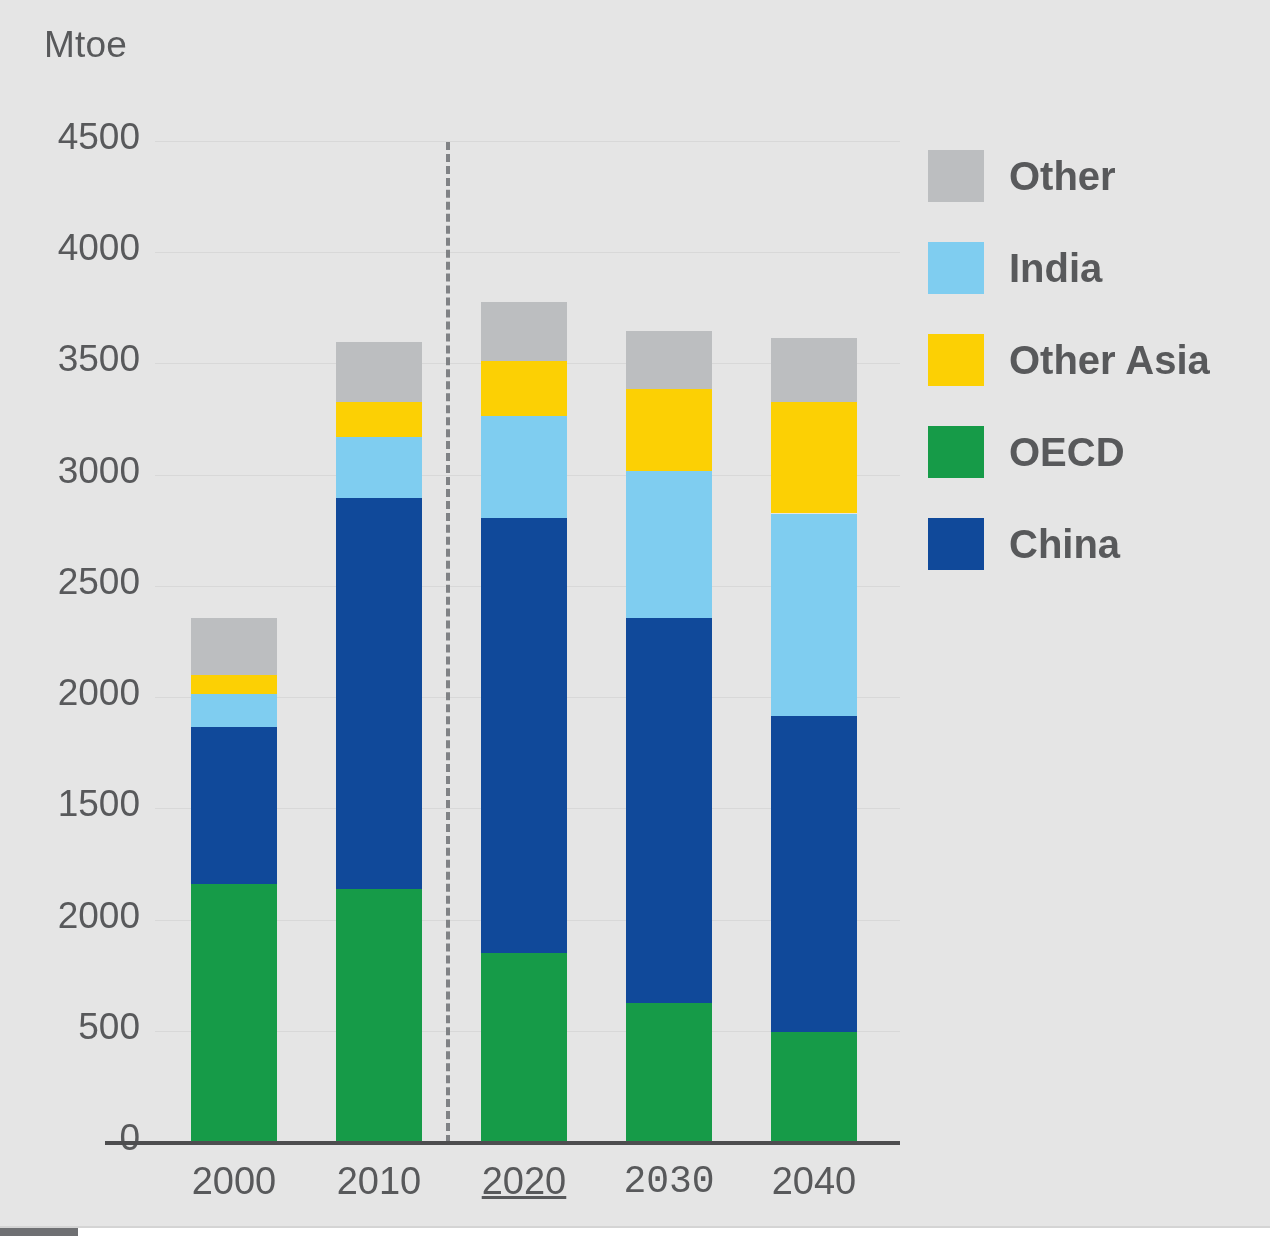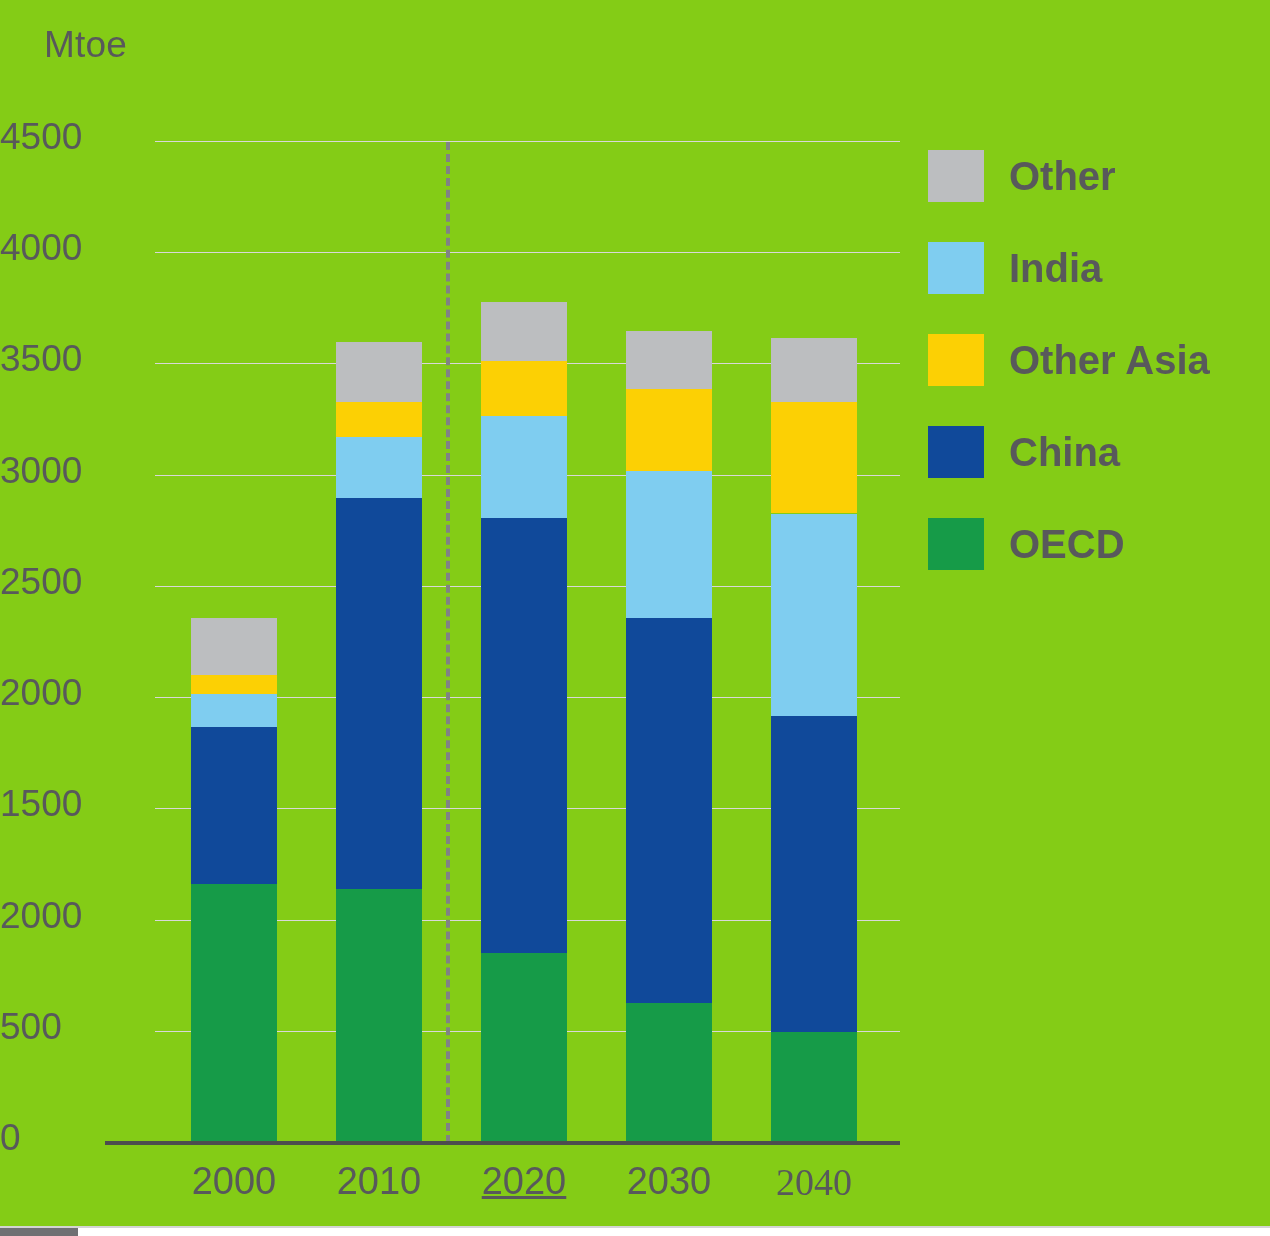--- a/index.html
+++ b/index.html
@@ -13,21 +13,21 @@
     font-family: "Liberation Sans", sans-serif;
     overflow: hidden;
     position: relative;
   }
 
   #figure {
     position: absolute;
     left: 0; top: 0;
     width: 1270px;
     height: 1236px;
-    background: #84cc16;
+    background: #e5e5e5;
   }
 
   
   #unit-label {
     position: absolute;
     left: 44px;
     top: 24px;
     font-size: 37px;
     color: #58595b;
     letter-spacing: 0.2px;
@@ -56,20 +56,21 @@
     left: 105px;
     top: 1141px;
     width: 795px;
     height: 4px;
     background: #4d4d4f;
   }
   .ytick-wrap {
     position: absolute;
     left: 0px;
     width: 140px;
+    text-align: right;
     font-size: 37px;
     color: #58595b;
     white-space: nowrap;
   }
 
   
   #forecast-divider {
     position: absolute;
     left: 446px;
     top: 142px;
@@ -229,42 +230,42 @@
   </div>
 
   <div id="forecast-divider"></div>
 
   <div id="axis-baseline"></div>
 
   <div id="xtick-labels">
       <div class="xtick-wrap" style="left: 159px;">2000</div>
       <div class="xtick-wrap" style="left: 304px;">2010</div>
       <div class="xtick-wrap" style="left: 449px; text-decoration: underline;">2020</div>
-      <div class="xtick-wrap" style="left: 594px;">2030</div>
-      <div class="xtick-wrap" style="left: 739px; font-family: Liberation Serif, serif;">2040</div>
+      <div class="xtick-wrap" style="left: 594px; font-family: Liberation Mono, monospace;">2030</div>
+      <div class="xtick-wrap" style="left: 739px;">2040</div>
     </div>
 
   <div id="legend">
       <div class="legend-row">
         <div class="legend-swatch" style="background: rgb(188, 190, 192);"></div>
         <div class="legend-text">Other</div>
       </div>
       <div class="legend-row">
         <div class="legend-swatch" style="background: rgb(127, 205, 240);"></div>
         <div class="legend-text">India</div>
       </div>
       <div class="legend-row">
         <div class="legend-swatch" style="background: rgb(252, 208, 4);"></div>
         <div class="legend-text">Other Asia</div>
       </div>
       <div class="legend-row">
+        <div class="legend-swatch" style="background: rgb(22, 155, 72);"></div>
+        <div class="legend-text">OECD</div>
+      </div>
+      <div class="legend-row">
         <div class="legend-swatch" style="background: rgb(16, 73, 154);"></div>
         <div class="legend-text">China</div>
-      </div>
-      <div class="legend-row">
-        <div class="legend-swatch" style="background: rgb(22, 155, 72);"></div>
-        <div class="legend-text">OECD</div>
       </div>
     </div>
 
   <div id="bottom-strip"></div>
   <div id="bottom-strip-dark"></div>
 </div>
 
 </body></html>

